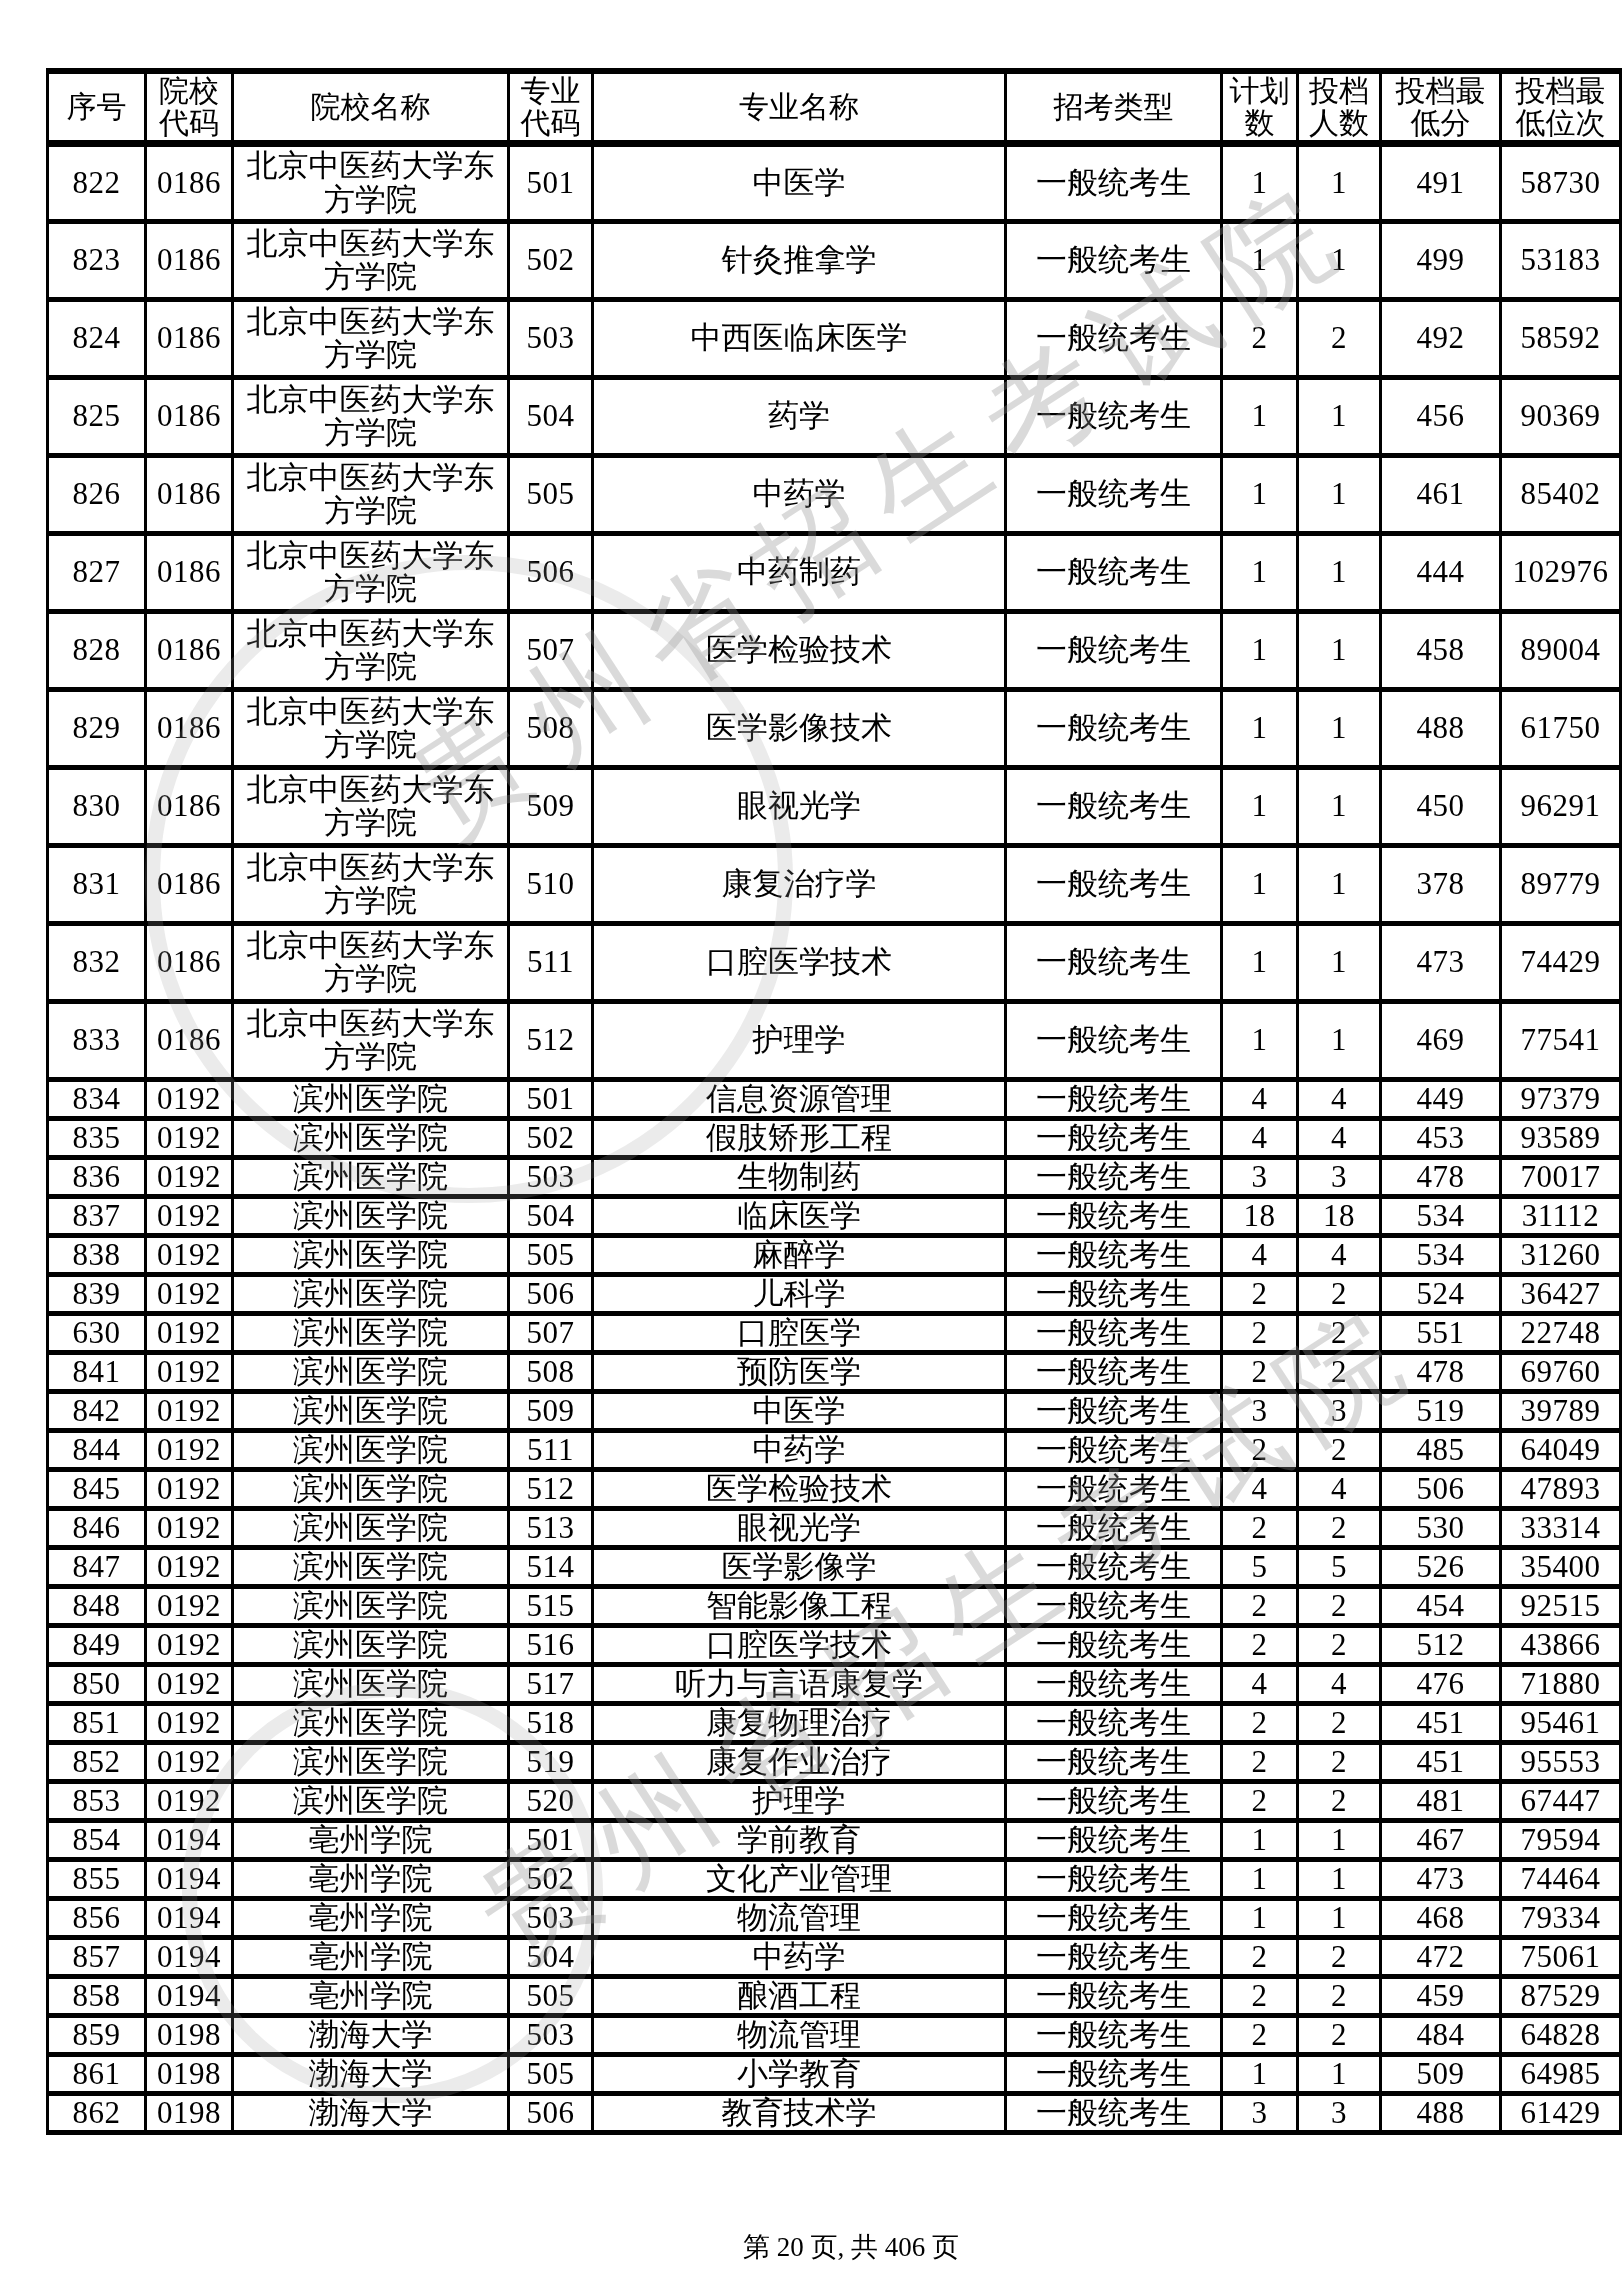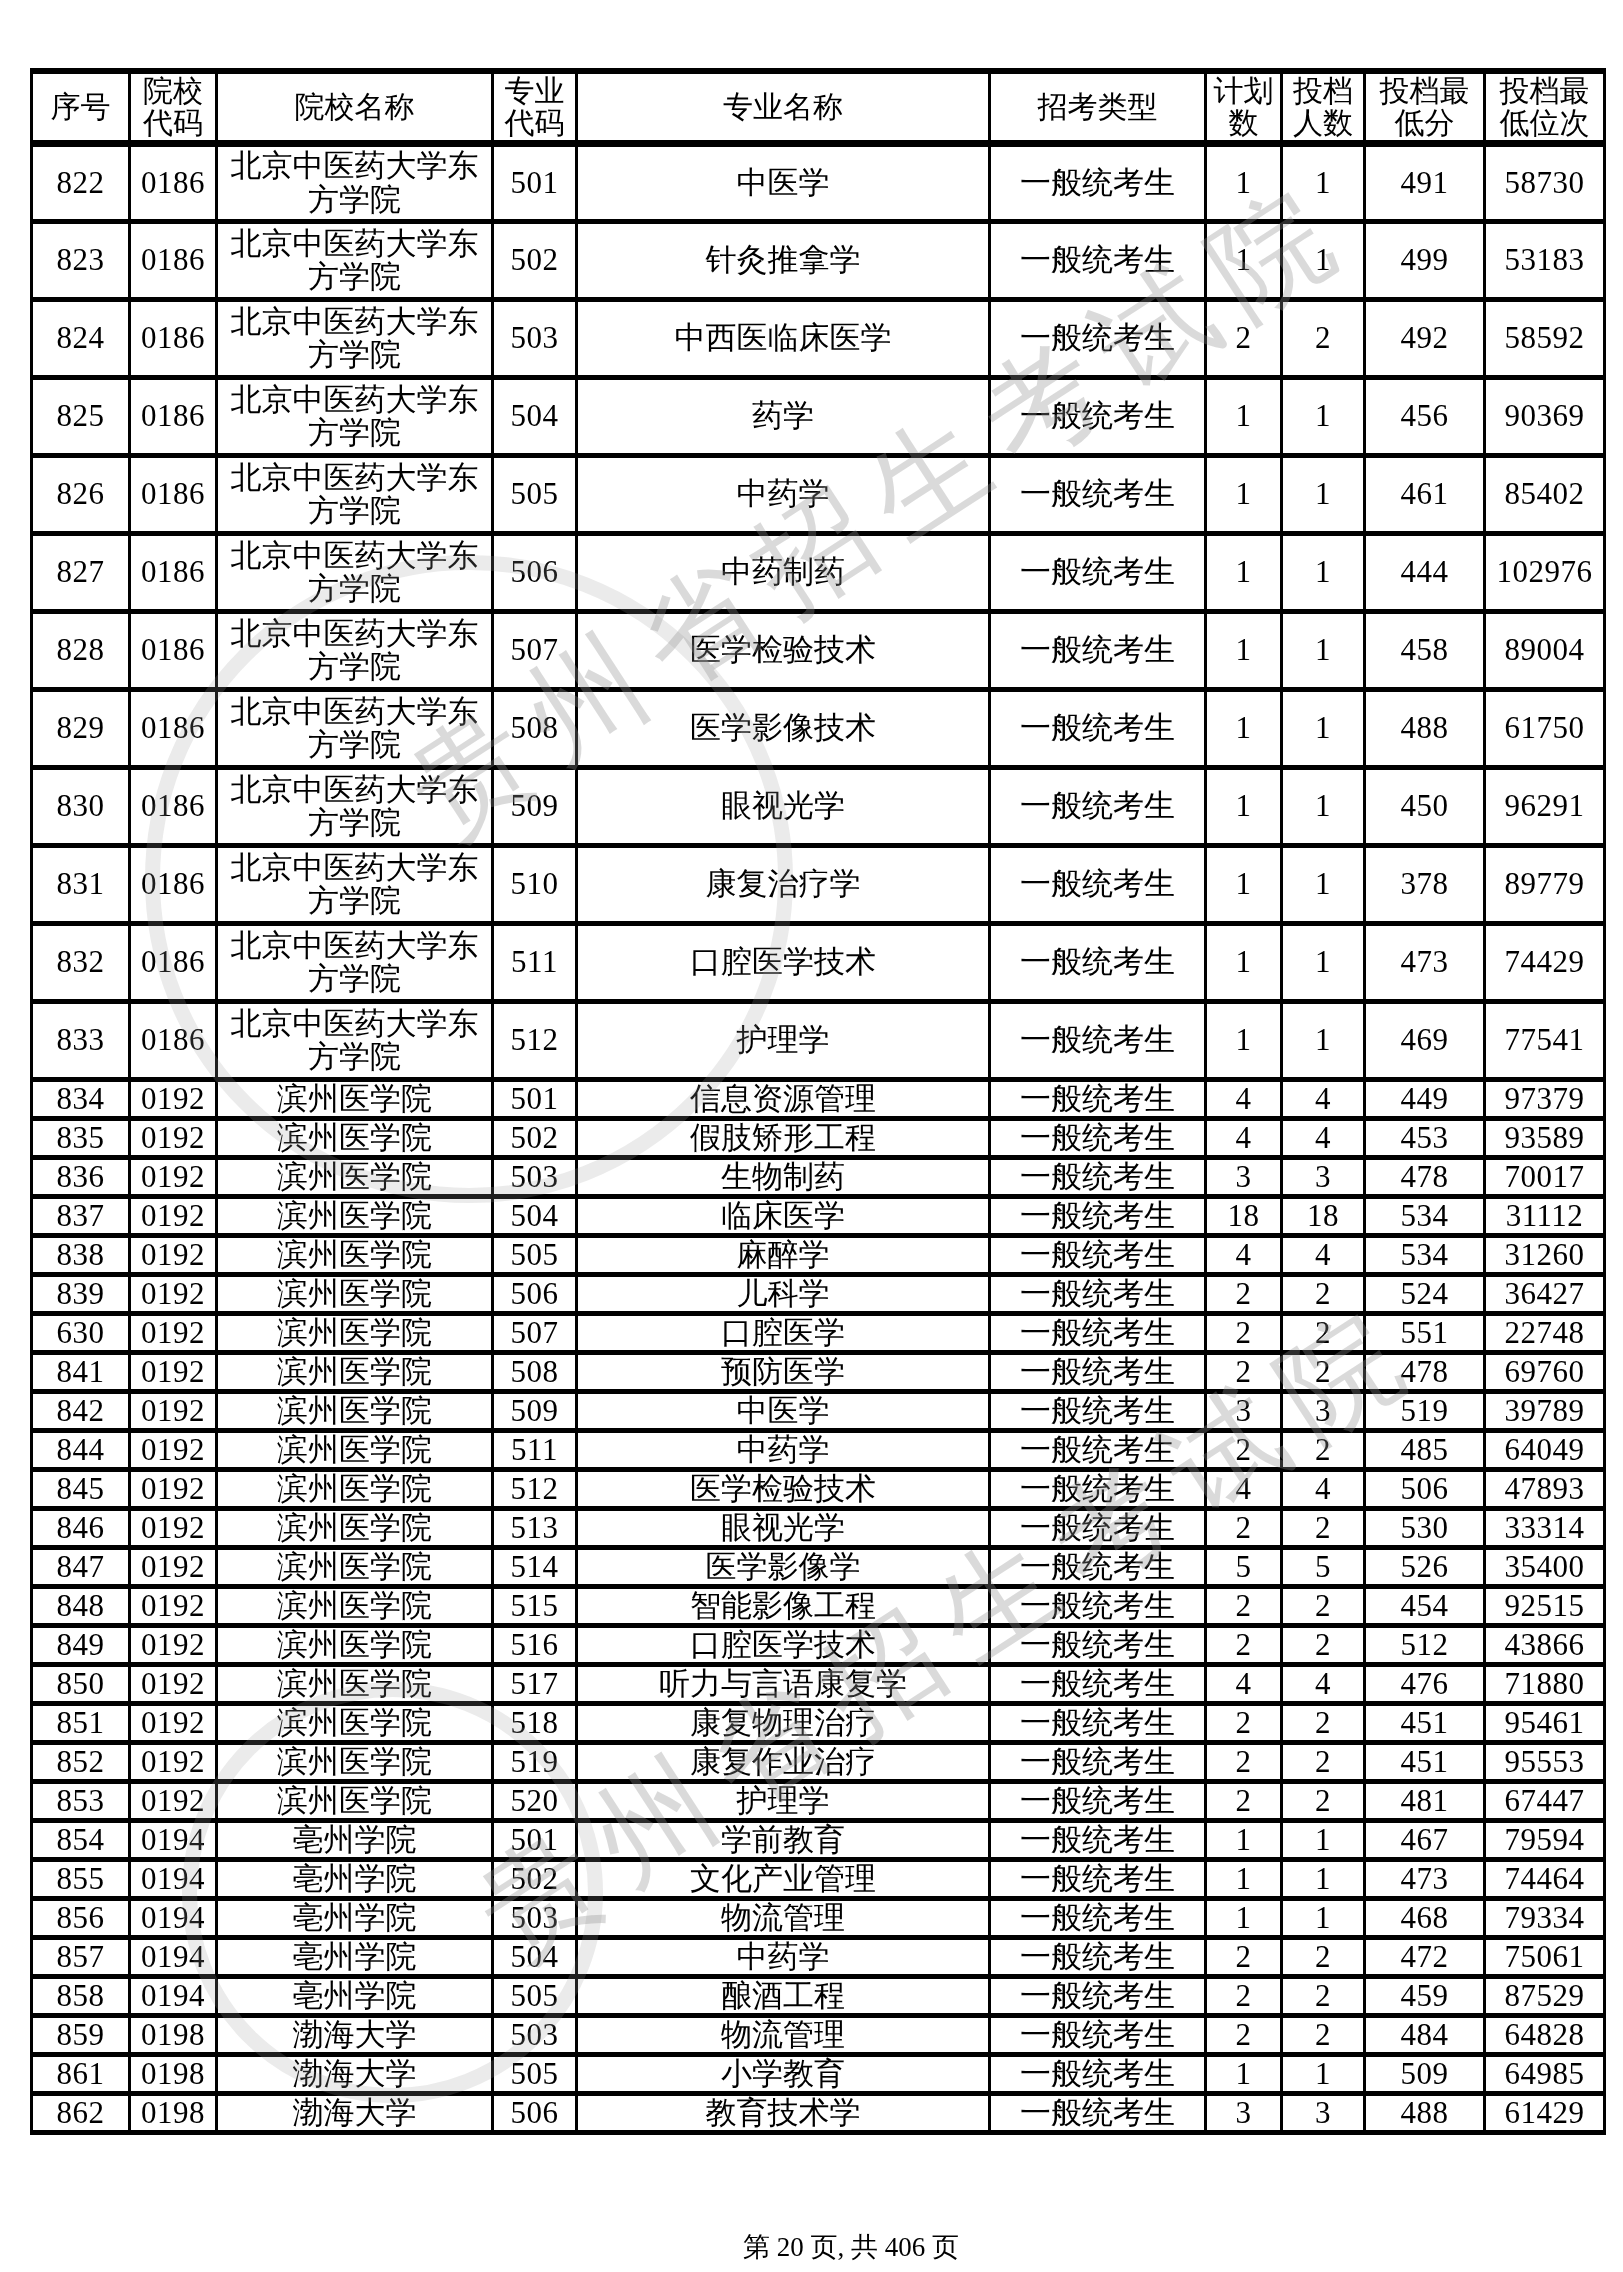--- a/index.html
+++ b/index.html
@@ -12,21 +12,21 @@
   .sheet {
     position: relative;
     width: 1624px;
     height: 2296px;
     background: #ffffff;
     overflow: hidden;
   }
   
   table.results {
     position: absolute;
-    left: 30px;
+    left: 46px;
     top: 68px;
     width: 1574px;
     border-collapse: collapse;
     table-layout: fixed;
   }
   table.results th,
   table.results td {
     border-left: 3.2px solid #000;
     border-right: 3.2px solid #000;
     border-top: 5.9px solid #000;

